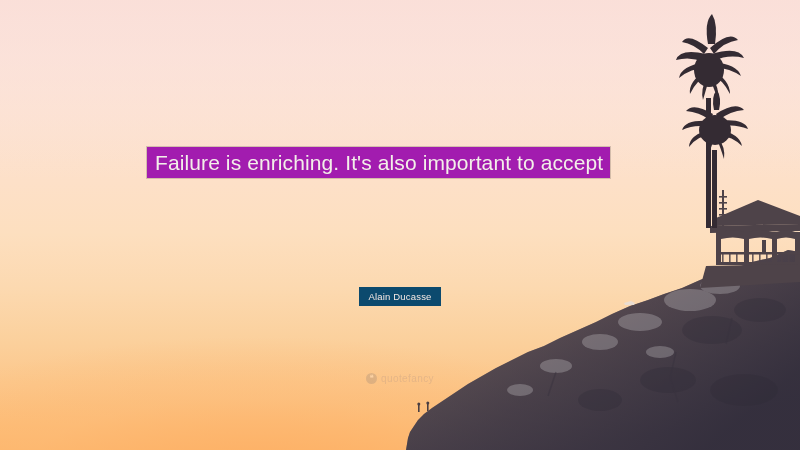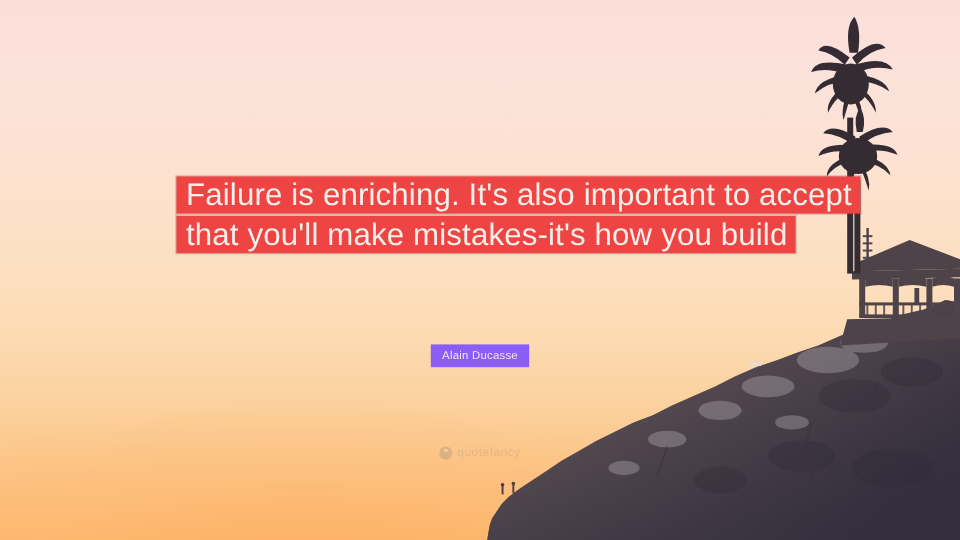--- a/index.html
+++ b/index.html
@@ -42,42 +42,42 @@
   .scenery svg{ position:absolute; inset:0; width:800px; height:450px; display:block; }
 
   
   .quote{
     position:absolute;
     left:147px; top:147px;
     width:510px;
   }
   .qline{
     display:table;
-    background:#ef4444;
+    background:#a21caf;
     color:#f3efe9;
-    font-size:26px;
+    font-size:21px;
     line-height:31px;
     height:18px;
     padding:0 7px 0 8px;
     margin-bottom:2px;
     letter-spacing:.005em;
     white-space:nowrap;
     font-weight:400;
     box-shadow:0 0 0 1px rgba(90,80,70,.25);
   }
 
   
   .author{
     position:absolute;
     left:0; right:0; top:286px;
     text-align:center;
   }
   .author span{
     display:inline-block;
-    background:#8b5cf6;
+    background:#0c4a6e;
     color:#f6e9e4;
     font-size:9.5px;
     line-height:13px;
     padding:3px 9px 3px 9px;
     letter-spacing:.02em;
   }
 
   
   .watermark{
     position:absolute;
@@ -251,21 +251,20 @@
           <path d="M713,135 q-8,14 -5,24 q3,-13 7,-22 z"></path>
           <path d="M717,135 q9,13 7,24 q-4,-13 -8,-22 z"></path>
           <ellipse cx="715" cy="130" rx="16" ry="15"></ellipse>
         </g>
       </g>
     </svg>
   </div>
 
   <div class="quote">
     <div class="qline">Failure is enriching. It's also important to accept</div>
-    <div class="qline">that you'll make mistakes-it's how you build</div>
   </div>
 
   <div class="author">
     <span>Alain Ducasse</span>
   </div>
 
   <div class="watermark">
     <span class="wm-inner">
       <span class="wm-badge">❝</span>
       <span class="wm-text">quotefancy</span>

